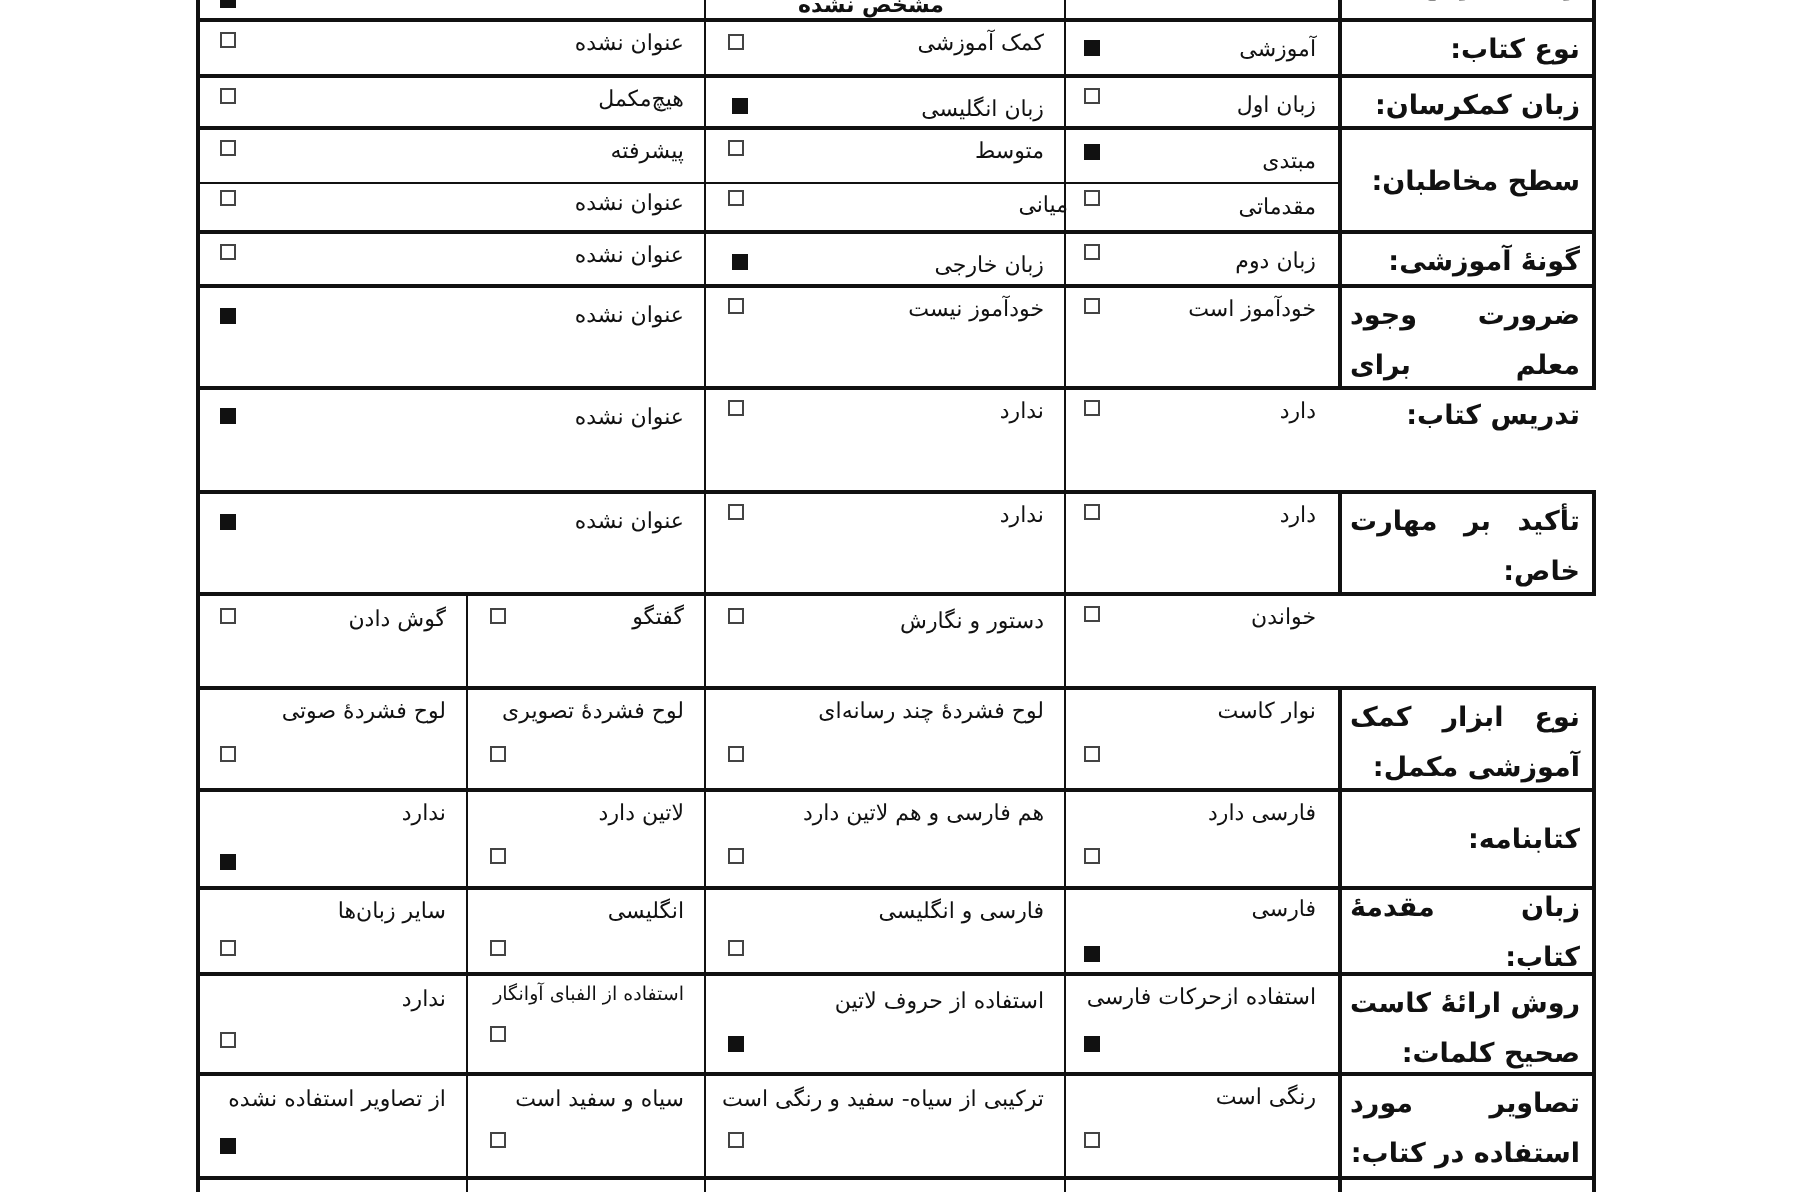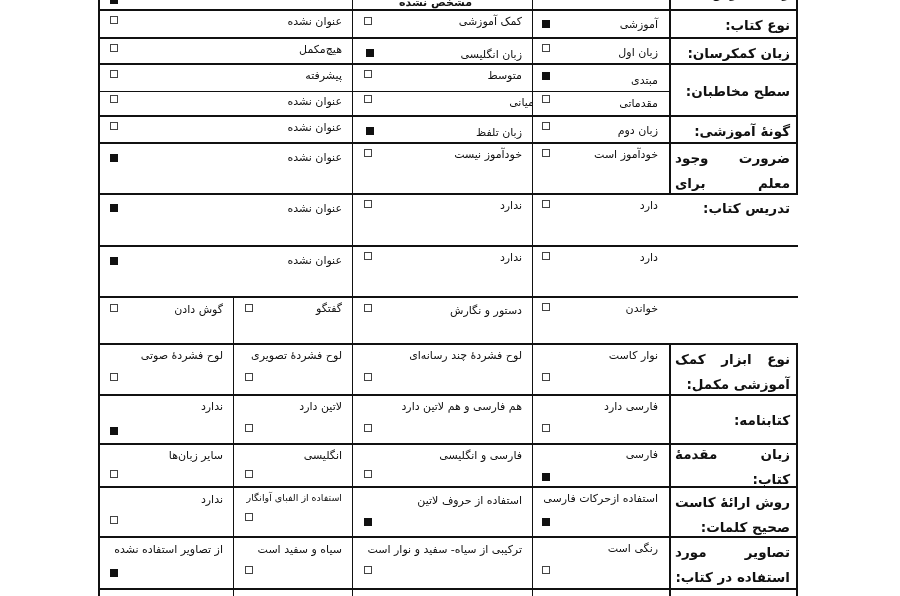--- a/index.html
+++ b/index.html
@@ -75,21 +75,21 @@
     <span class="cb" style="left:12px;top:30px;"></span>
   </div>
 
   <div class="row" style="top:135px;height:27px;">
     <div class="leftedge"></div>
     <div class="cell" style="left:254px;width:180px;"></div>
     <div class="cell" style="left:434px;width:137px;"></div>
     <div class="label">گونهٔ آموزشی:</div>
     <span class="opt" style="right:140px;top:7px;">زبان دوم</span>
     <span class="cb" style="left:444px;top:5px;"></span>
-    <span class="opt" style="right:276px;top:9px;">زبان تلفظ</span>
+    <span class="opt" style="right:276px;top:9px;">زبان خارجی</span>
     <span class="cb on" style="left:268px;top:10px;"></span>
     <span class="opt" style="right:456px;top:4px;">عنوان نشده</span>
     <span class="cb" style="left:12px;top:5px;"></span>
   </div>
 
   <div class="row" style="top:162px;height:51px;">
     <div class="leftedge"></div>
     <div class="cell" style="left:254px;width:180px;"></div>
     <div class="cell" style="left:434px;width:137px;"></div>
     <div class="label">ضرورت وجود معلم برای تدریس کتاب:</div>
@@ -110,20 +110,21 @@
     <span class="opt" style="right:276px;top:4px;">ندارد</span>
     <span class="cb" style="left:266px;top:5px;"></span>
     <span class="opt" style="right:456px;top:7px;">عنوان نشده</span>
     <span class="cb on" style="left:12px;top:9px;"></span>
   </div>
 
   <div class="row" style="top:265px;height:51px;">
     <div class="leftedge"></div>
     <div class="cell" style="left:254px;width:180px;"></div>
     <div class="cell" style="left:434px;width:137px;"></div>
+    <div class="label">تأکید بر مهارت خاص:</div>
     <span class="opt" style="right:140px;top:4px;">دارد</span>
     <span class="cb" style="left:444px;top:5px;"></span>
     <span class="opt" style="right:276px;top:4px;">ندارد</span>
     <span class="cb" style="left:266px;top:5px;"></span>
     <span class="opt" style="right:456px;top:7px;">عنوان نشده</span>
     <span class="cb on" style="left:12px;top:10px;"></span>
   </div>
 
   <div class="row" style="top:316px;height:47px;">
     <div class="leftedge"></div>
@@ -205,21 +206,21 @@
   </div>
 
   <div class="row" style="top:556px;height:52px;">
     <div class="leftedge"></div>
     <div class="cell" style="left:135px;width:119px;"></div>
     <div class="cell" style="left:254px;width:180px;"></div>
     <div class="cell" style="left:434px;width:137px;"></div>
     <div class="label">تصاویر مورد استفاده در کتاب:</div>
     <span class="opt" style="right:140px;top:4px;">رنگی است</span>
     <span class="cb" style="left:444px;top:28px;"></span>
-    <span class="opt" style="right:276px;top:5px;">ترکیبی از سیاه- سفید و نوار است</span>
+    <span class="opt" style="right:276px;top:5px;">ترکیبی از سیاه- سفید و رنگی است</span>
     <span class="cb" style="left:266px;top:28px;"></span>
     <span class="opt" style="right:456px;top:5px;">سیاه و سفید است</span>
     <span class="cb" style="left:147px;top:28px;"></span>
     <span class="opt" style="right:575px;top:5px;">از تصاویر استفاده نشده</span>
     <span class="cb on" style="left:12px;top:31px;"></span>
   </div>
 
   <div class="row" style="top:608px;height:20px;">
     <div class="leftedge"></div>
     <div class="cell" style="left:135px;width:119px;"></div>

